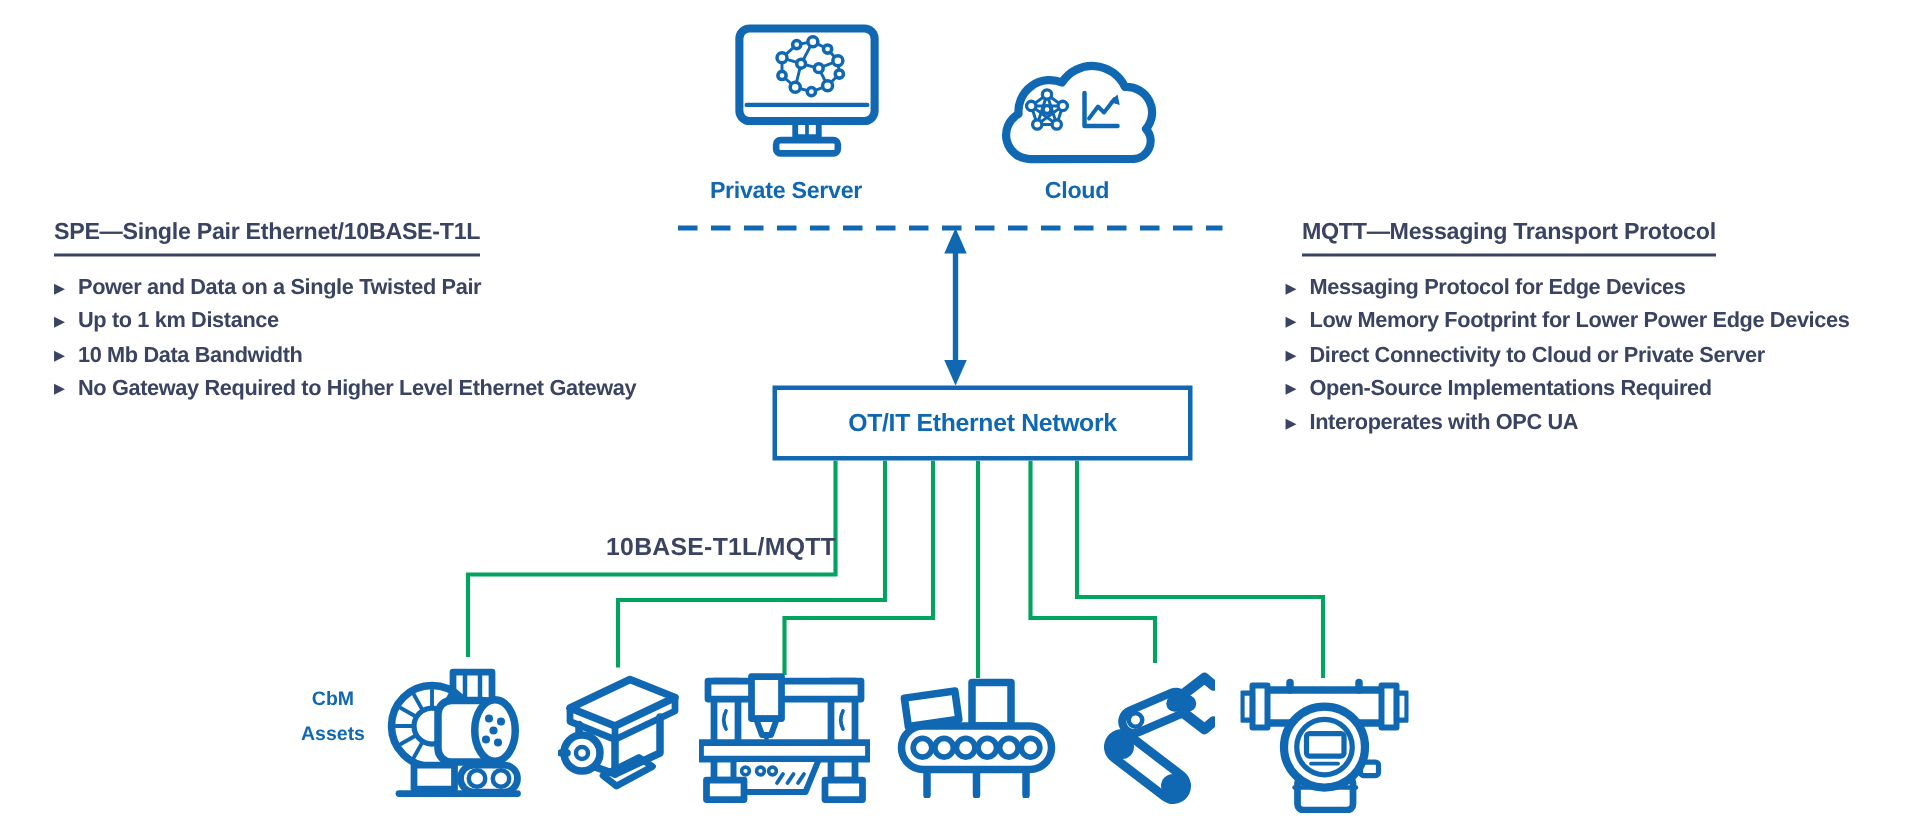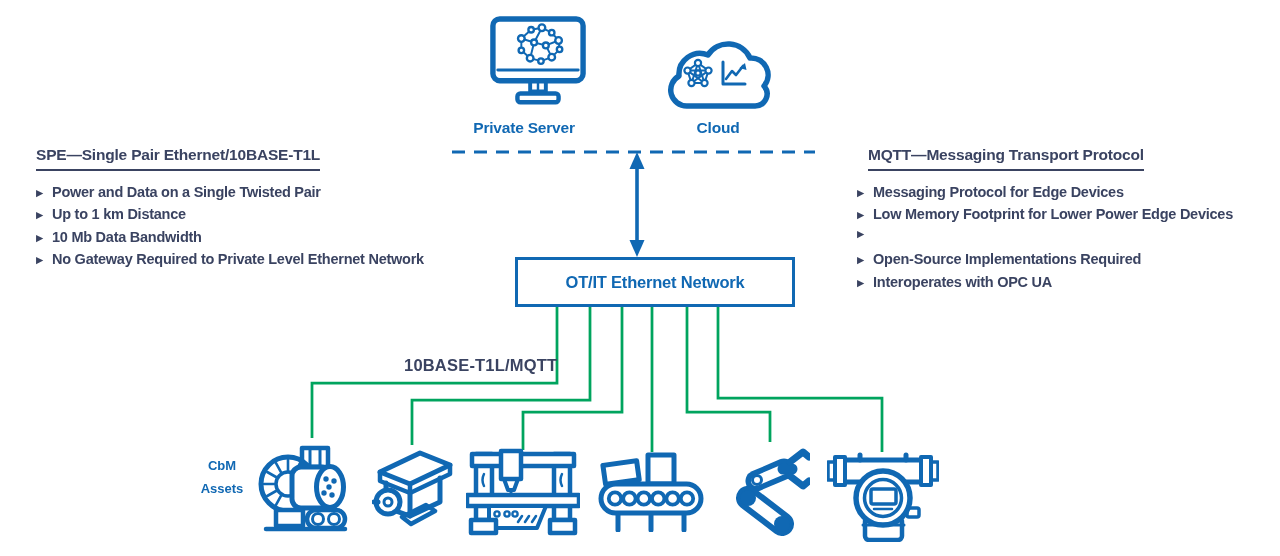--- a/index.html
+++ b/index.html
@@ -134,38 +134,39 @@
       <li>
           <span class="marker">▶</span>
           <span>Up to 1 km Distance</span>
         </li>
       <li>
           <span class="marker">▶</span>
           <span>10 Mb Data Bandwidth</span>
         </li>
       <li>
           <span class="marker">▶</span>
-          <span>No Gateway Required to Private Level Ethernet Network</span>
+          <span>No Gateway Required to Higher Level Ethernet Gateway</span>
         </li>
     </ul>
   </div>
 
   <div class="abs" style="left:857px;top:146px;width:423px;">
     <div class="panel-heading" style="margin-left:11px;">MQTT—Messaging Transport Protocol</div>
     <ul class="bullets" style="margin-top:13px;">
       <li>
           <span class="marker">▶</span>
           <span>Messaging Protocol for Edge Devices</span>
         </li>
       <li>
           <span class="marker">▶</span>
           <span>Low Memory Footprint for Lower Power Edge Devices</span>
         </li>
       <li>
           <span class="marker">▶</span>
+          <span>Direct Connectivity to Cloud or Private Server</span>
         </li>
       <li>
           <span class="marker">▶</span>
           <span>Open-Source Implementations Required</span>
         </li>
       <li>
           <span class="marker">▶</span>
           <span>Interoperates with OPC UA</span>
         </li>
     </ul>

